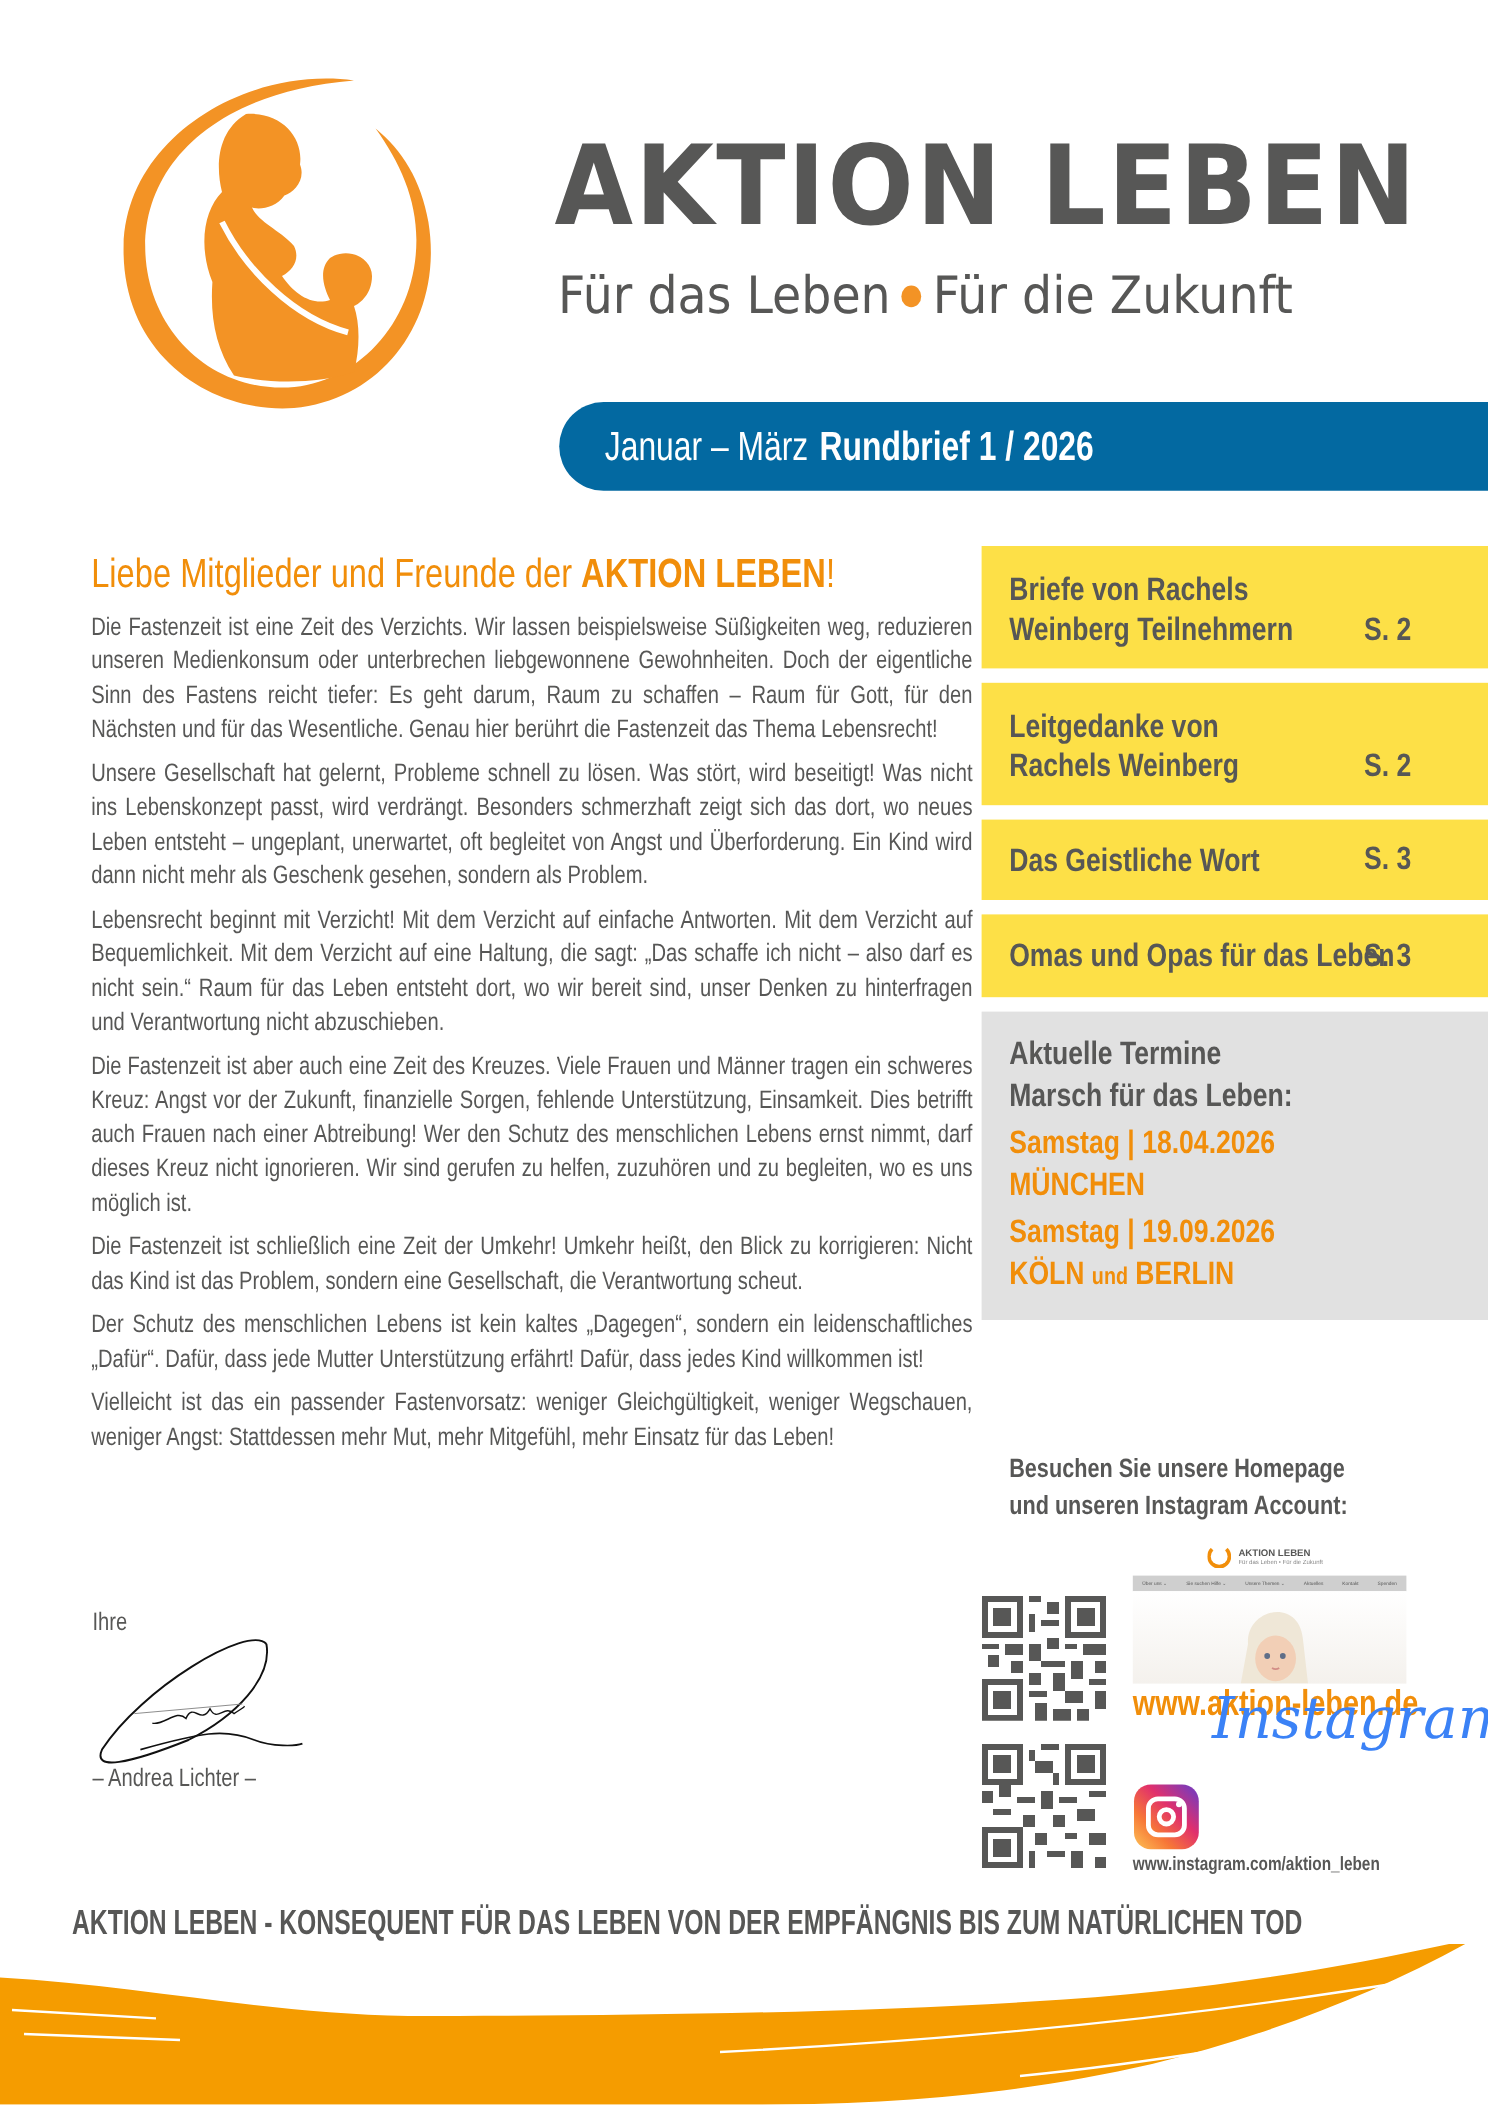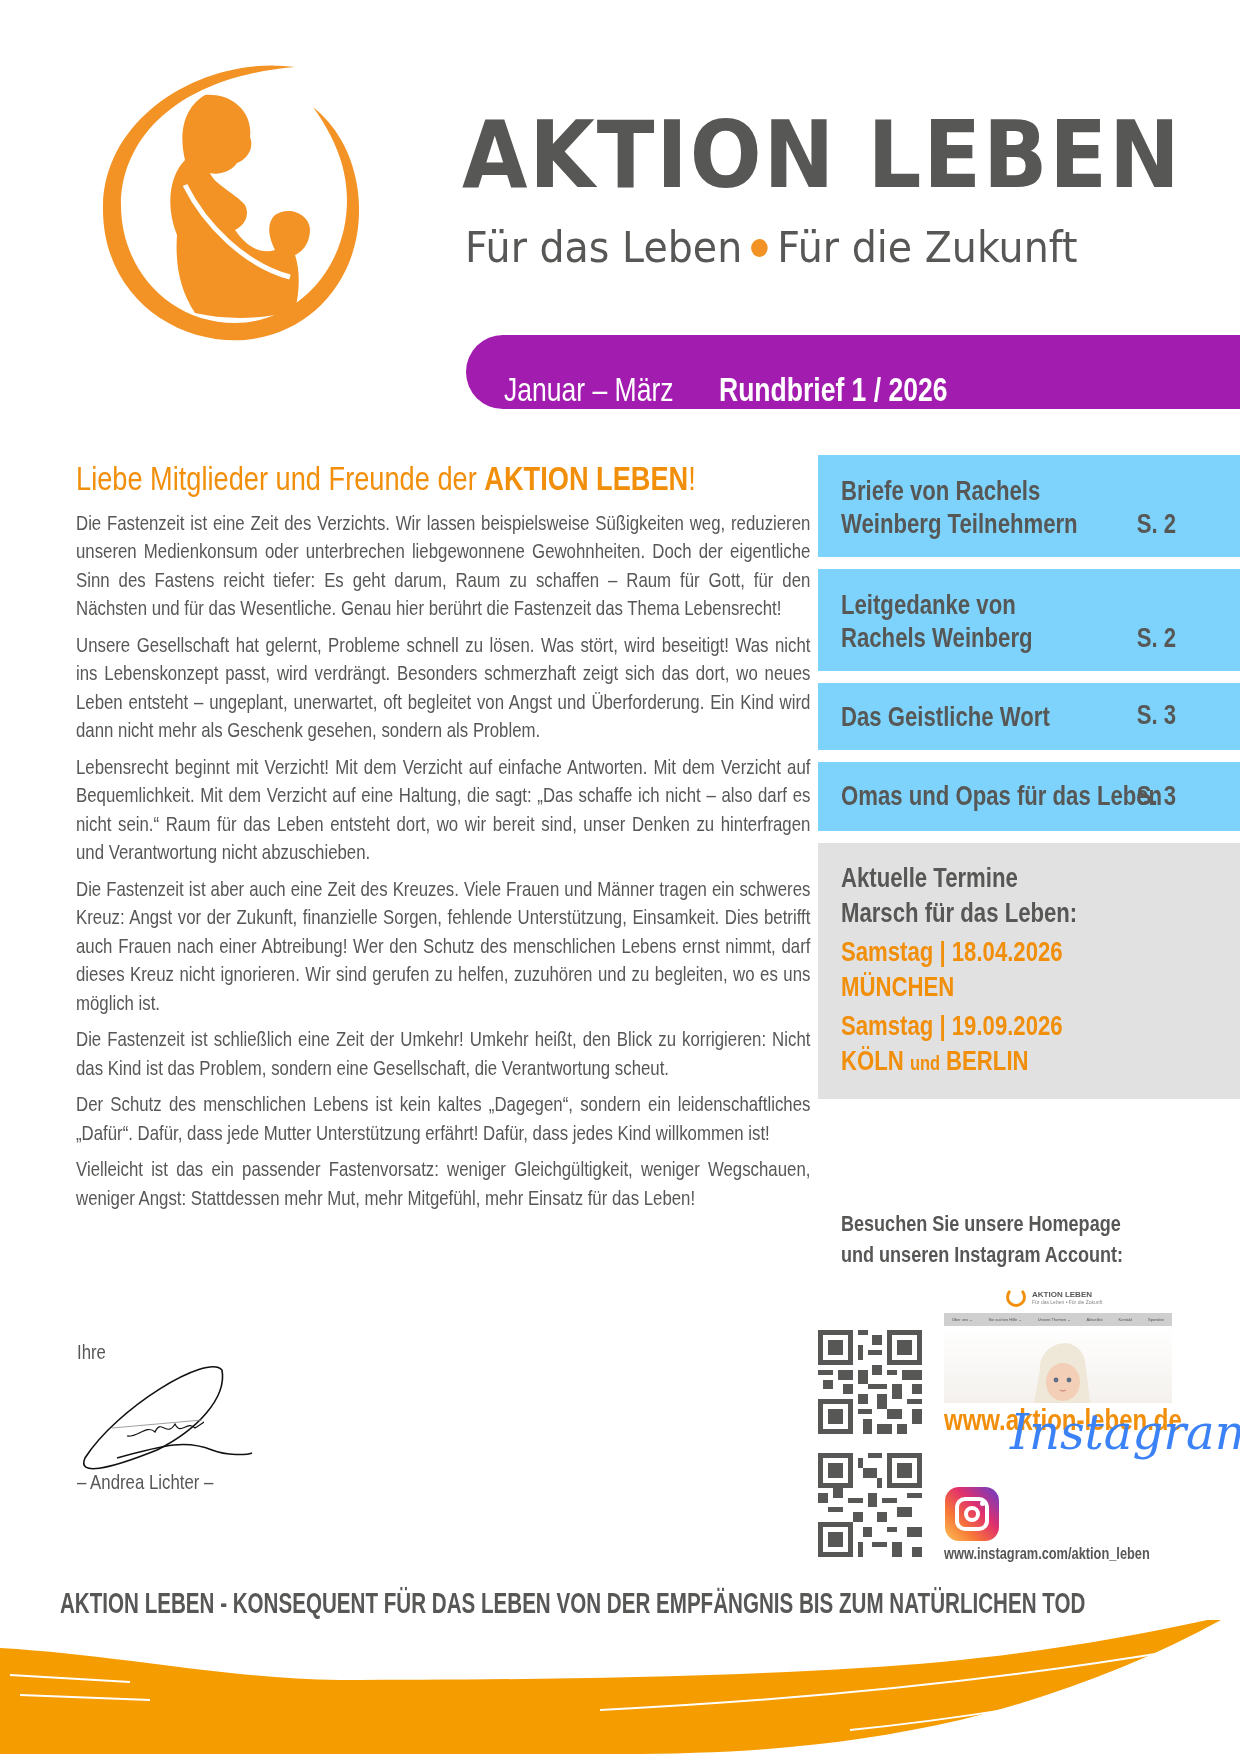--- a/index.html
+++ b/index.html
@@ -7,39 +7,39 @@
     body { position: relative; font-family: "Liberation Sans", sans-serif; color: #555555; }
 
     .logo { position: absolute; left: 85px; top: 55px; width: 290px; height: 290px; }
 
     .brand-title { position: absolute; left: 462px; top: 110px; font-family: "DejaVu Sans", sans-serif;
       font-weight: bold; font-size: 92px; color: #575756; letter-spacing: 2px; line-height: 1; transform: scaleX(0.92); transform-origin: left top; white-space: nowrap; }
     .brand-sub { position: absolute; left: 465px; top: 226px; font-family: "DejaVu Sans", sans-serif;
       font-size: 43px; color: #575756; line-height: 1; transform: scaleX(0.92); transform-origin: left top; white-space: nowrap; }
     .brand-sub .dot { display: inline-block; width: 18px; height: 18px; border-radius: 50%; background: #f39325; margin: 0 10px 5px 10px; vertical-align: middle; }
 
-    .issue-band { position: absolute; left: 466px; top: 335px; width: 774px; height: 74px; background: #a21caf;
-      border-radius: 37px 0 0 37px; display: flex; align-items: flex-end; padding-left: 38px; gap: 36px; }
+    .issue-band { position: absolute; left: 466px; top: 335px; width: 774px; height: 74px; background: #0369a1;
+      border-radius: 37px 0 0 37px; display: flex; align-items: center; padding-left: 38px; }
     .issue-band span { color: #fff; font-family: "Liberation Sans Narrow", "Liberation Sans", sans-serif; font-size: 34px; transform: scaleX(0.78); transform-origin: left center; white-space: nowrap; display:inline-block; }
     .issue-band .period { font-weight: normal; margin-right: -38px; }
     .issue-band .rund { font-weight: bold; }
 
     .main { position: absolute; left: 76px; top: 458px; width: 735px; }
     .greeting { color: #f18e0a; font-size: 34px; line-height: 1.2; transform: scaleX(0.8); transform-origin: left top; white-space: nowrap; margin-bottom: 10px; }
     .greeting b { font-weight: bold; }
     .para { font-size: 21px; line-height: 28.5px; color: #575756; text-align: justify; margin-bottom: 8px;
       width: 918px; transform: scaleX(0.8); transform-origin: left top; margin-right: -183px; }
 
     .sign { position: absolute; left: 60px; top: 1340px; margin-left: 17px; }
     .sign .ihre { font-size: 21px; color: #575756; transform: scaleX(0.8); transform-origin: left top; }
     .signature { position: absolute; left: 0px; top: 18px; width: 200px; height: 120px; }
     .signer { position: absolute; left: 0; top: 130px; font-size: 21px; color: #575756; white-space: nowrap; transform: scaleX(0.8); transform-origin: left top; }
 
     .toc { position: absolute; left: 818px; top: 455px; width: 422px; }
-    .toc-item { background: #7dd3fc; margin-bottom: 12px; padding: 20px 26px 16px 23px; position: relative; }
+    .toc-item { background: #fde047; margin-bottom: 12px; padding: 20px 26px 16px 23px; position: relative; }
     .toc-item .t { font-weight: bold; font-size: 27px; line-height: 33px; color: #575756; transform: scaleX(0.82); transform-origin: left top; white-space: nowrap; }
     .toc-item .p { position: absolute; right: 64px; bottom: 16px; font-weight: bold; font-size: 27px; line-height: 33px; color: #575756; transform: scaleX(0.82); transform-origin: right bottom; white-space: nowrap; }
 
     .events { background: #e1e1e1; padding: 18px 23px 18px 23px; }
     .events .h { font-weight: bold; font-size: 27px; line-height: 35px; color: #575756; transform: scaleX(0.82); transform-origin: left top; white-space: nowrap; }
     .events .o { font-weight: bold; font-size: 27px; line-height: 35px; color: #f18e0a; transform: scaleX(0.82); transform-origin: left top; white-space: nowrap; }
     .events .o small { font-size: 20px; }
     .events .gap { height: 4px; }
 
     .visit { position: absolute; left: 841px; top: 1208px; font-weight: bold; font-size: 22px; line-height: 31px; color: #575756; transform: scaleX(0.82); transform-origin: left top; white-space: nowrap; }

